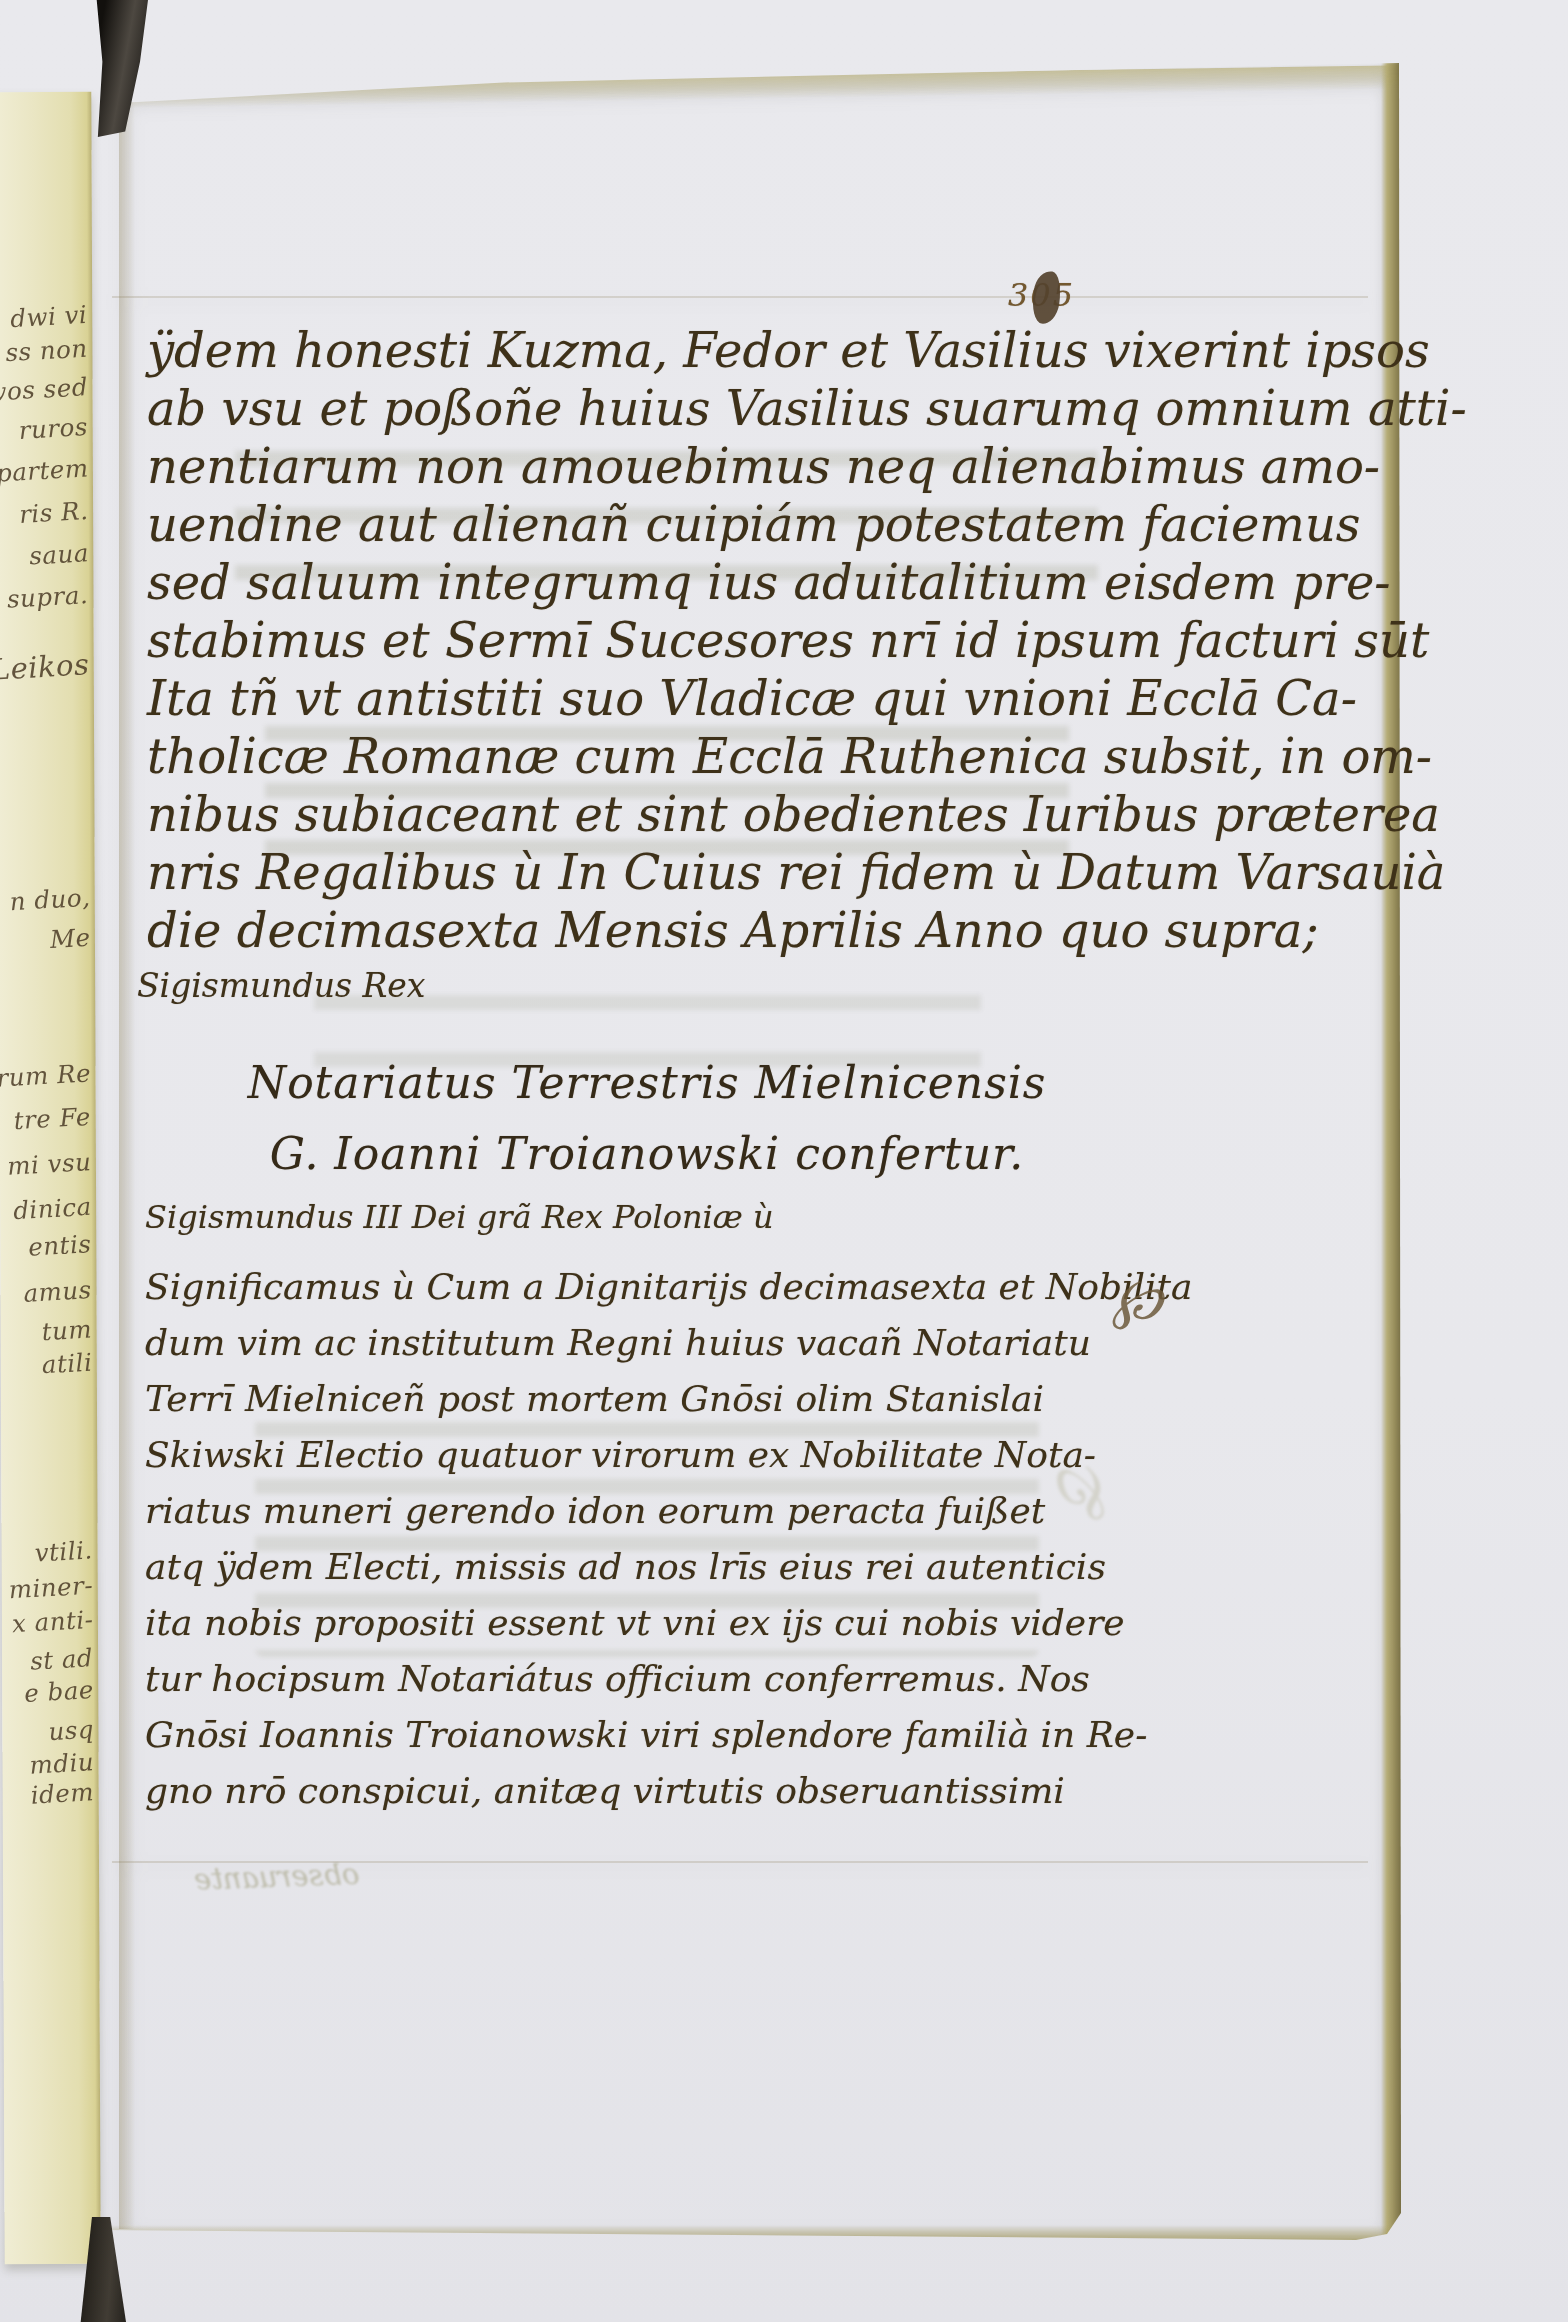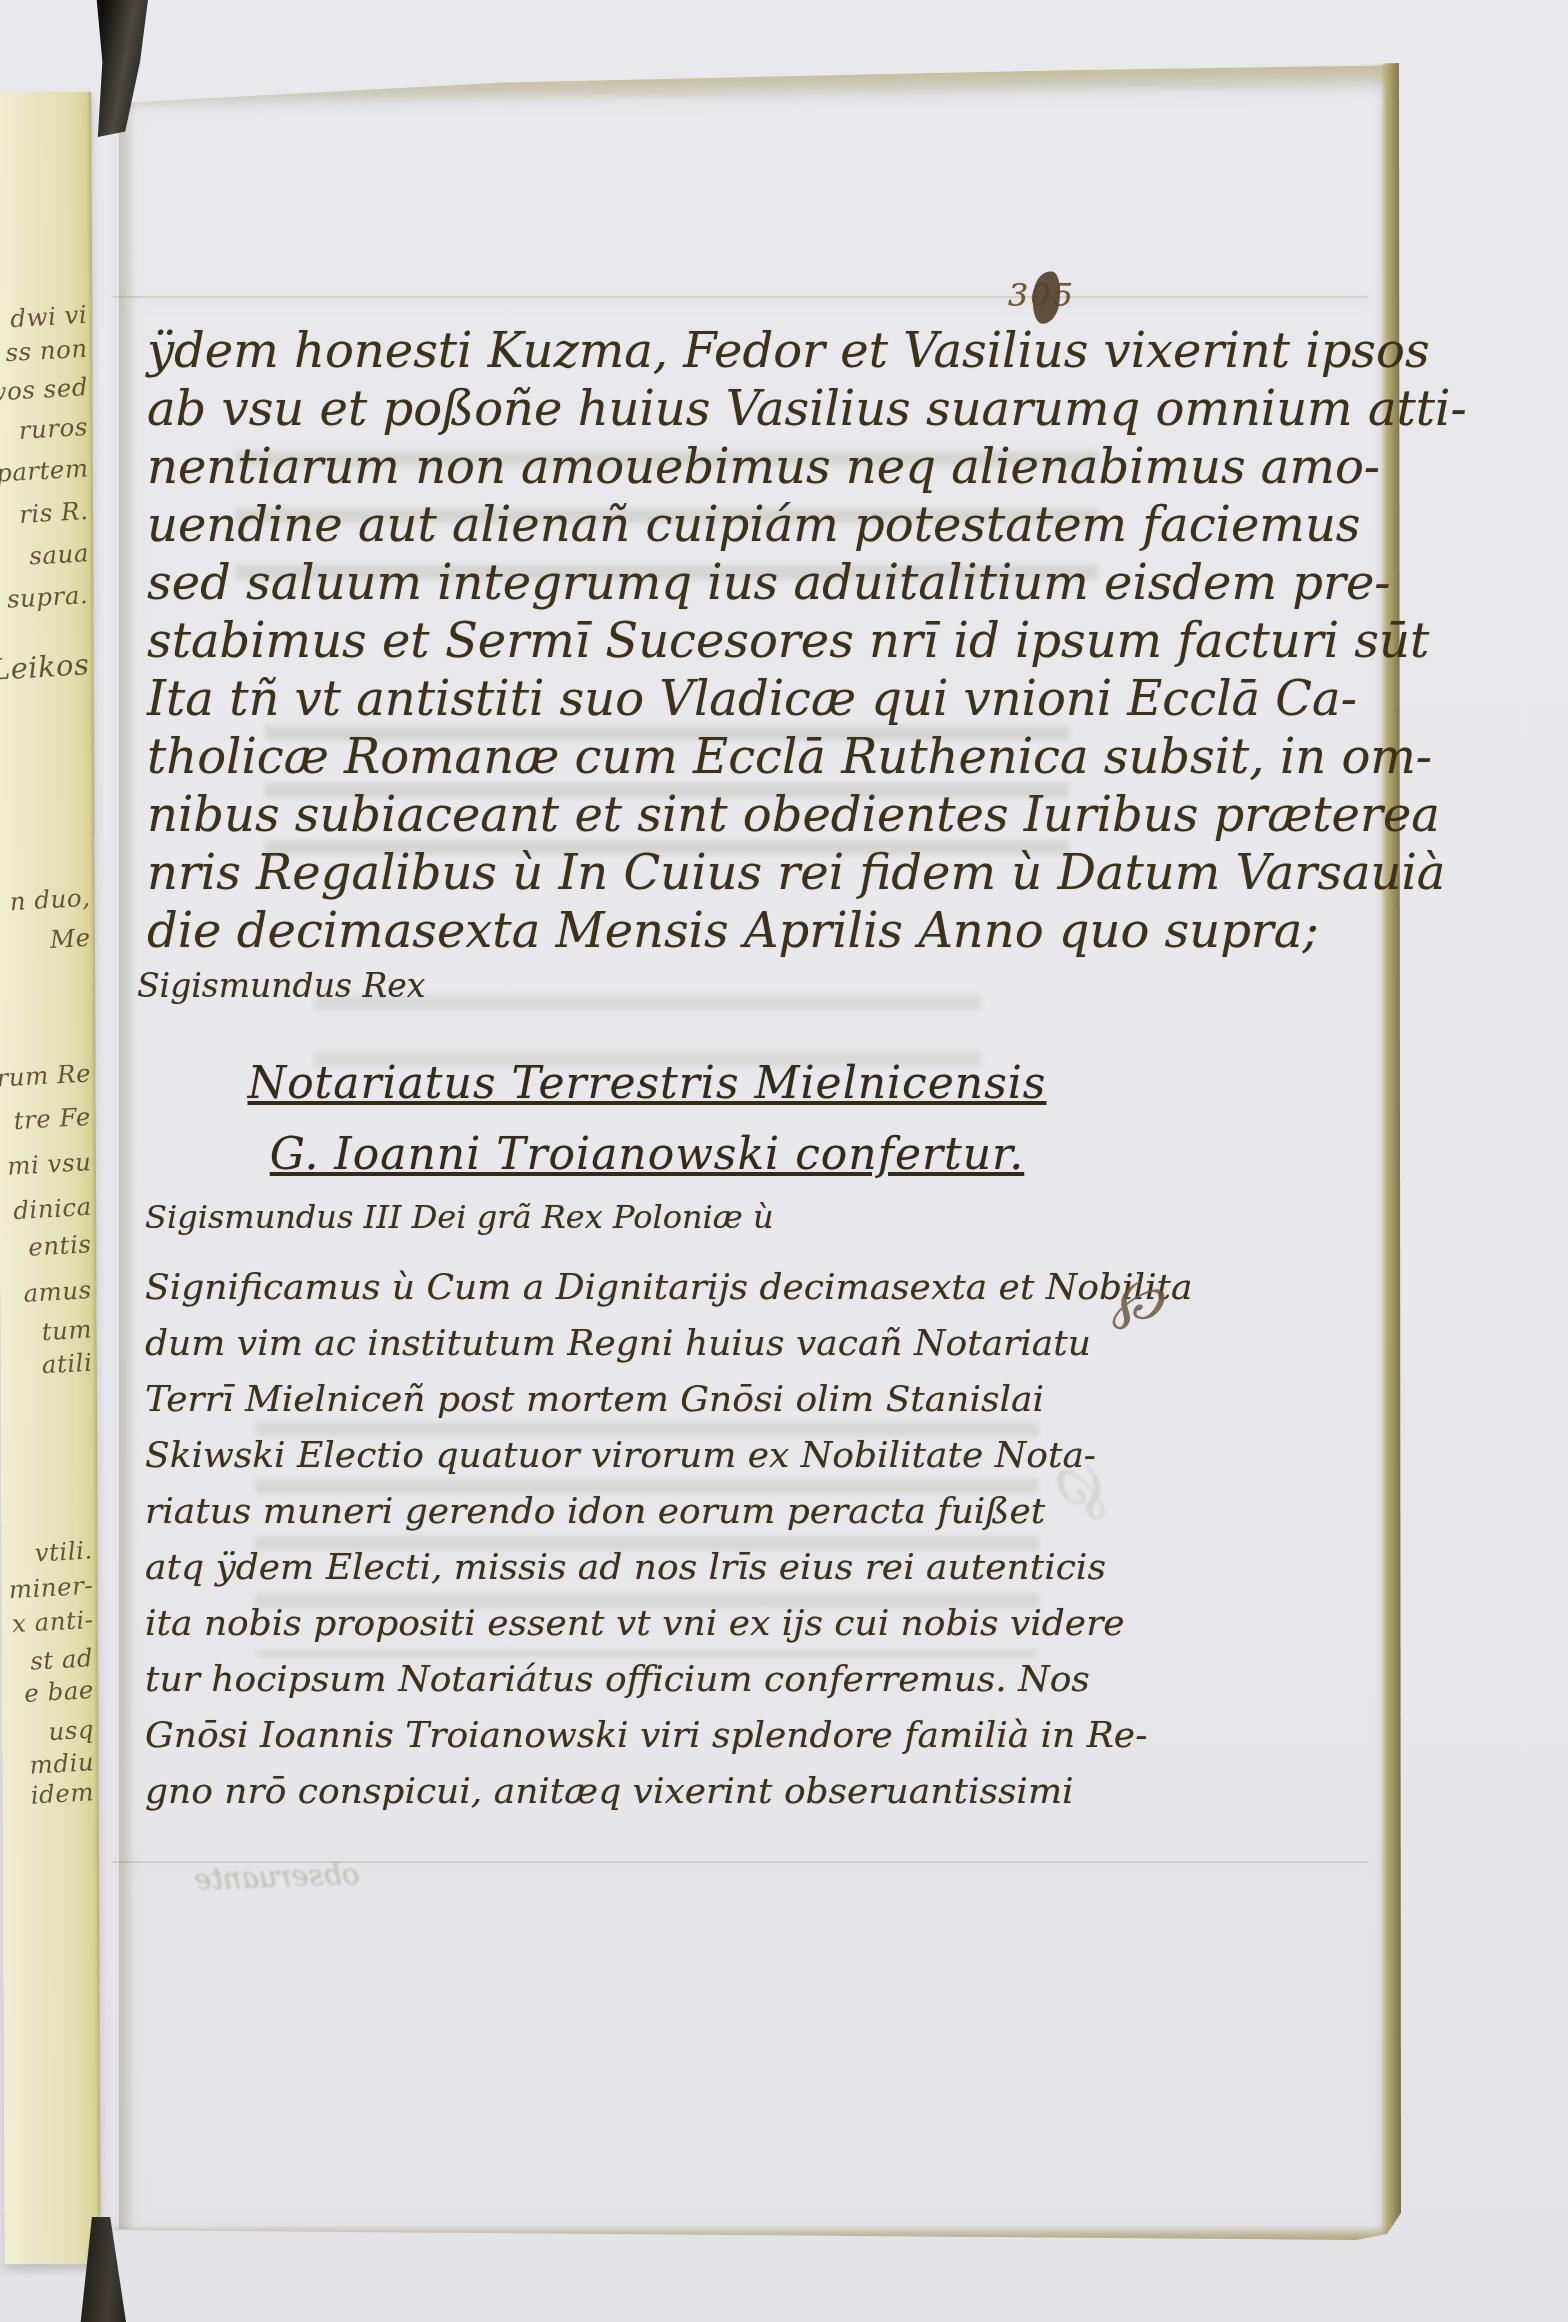--- a/index.html
+++ b/index.html
@@ -27,21 +27,21 @@
     background:linear-gradient(to top,#a49a5e,rgba(0,0,0,0));opacity:.8;}
   .gutter{position:absolute;left:27.4px;top:39px;bottom:11.8px;width:15.7px;
     background:linear-gradient(to right,rgba(120,105,55,.28),rgba(0,0,0,0));}
   .crease{position:absolute;left:19.6px;width:96%;height:2px;background:rgba(130,120,80,.22);}
   
   .hand{position:absolute;font-style:italic;color:#3e3119;white-space:nowrap;
     text-shadow:0 0 1px rgba(62,49,25,.35);}
   .para1{left:147px;top:321px;font-size:48px;line-height:58px;}
   .sig{left:137px;top:966px;font-size:33px;font-style:italic;}
   .heading{left:147px;top:1047px;width:1000px;font-size:44px;line-height:71px;
-    text-align:center;color:#352a18;letter-spacing:1px;text-decoration:underline;}
+    text-align:center;color:#352a18;letter-spacing:1px;}
   .salut{left:145px;top:1198px;font-size:32px;}
   .para2{left:145px;top:1259px;font-size:36px;line-height:56px;}
   .pagenum{left:1008px;top:276px;font-size:32px;color:#73582f;letter-spacing:2px;}
   .blot{position:absolute;left:1033px;top:271px;width:27.4px;height:53px;background:#54422e;
     border-radius:58% 42% 55% 45%/40% 60% 42% 58%;transform:rotate(8deg);opacity:.92;}
   .margin-mark{left:1115px;top:1257px;font-size:57px;color:#6d5a3c;transform:rotate(8deg);
     opacity:.85;text-shadow:none;}
   
   .ghost-block{position:absolute;filter:blur(2.9px);border-radius:7.8px;
     background:repeating-linear-gradient(180deg,rgba(0,0,0,0) 0 19.6px,rgba(108,112,72,.15) 19.6px 35px,rgba(0,0,0,0) 35px 57px);}
@@ -138,21 +138,21 @@
   <div class="hand para2">
     <div>Significamus ù Cum a Dignitarijs decimasexta et Nobilita</div>
     <div>dum vim ac institutum Regni huius vacañ Notariatu</div>
     <div>Terrī Mielniceñ post mortem Gnōsi olim Stanislai</div>
     <div>Skiwski Electio quatuor virorum ex Nobilitate Nota-</div>
     <div>riatus muneri gerendo idon eorum peracta fuißet</div>
     <div>atq ÿdem Electi, missis ad nos lrīs eius rei autenticis</div>
     <div>ita nobis propositi essent vt vni ex ijs cui nobis videre</div>
     <div>tur hocipsum Notariátus officium conferremus. Nos</div>
     <div>Gnōsi Ioannis Troianowski viri splendore familià in Re-</div>
-    <div>gno nrō conspicui, anitæq vixerint obseruantissimi</div>
+    <div>gno nrō conspicui, anitæq virtutis obseruantissimi</div>
   </div>
 
   <div class="hand margin-mark">℘</div>
 
   <div class="strap-top"></div>
   <div class="strap-bottom"></div>
 
 </div>
 
 

